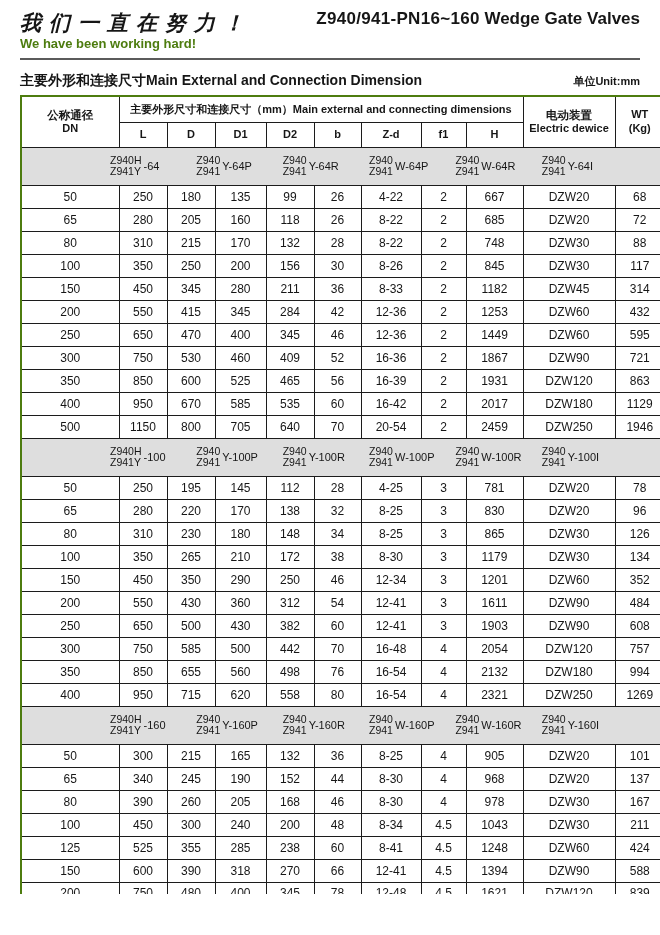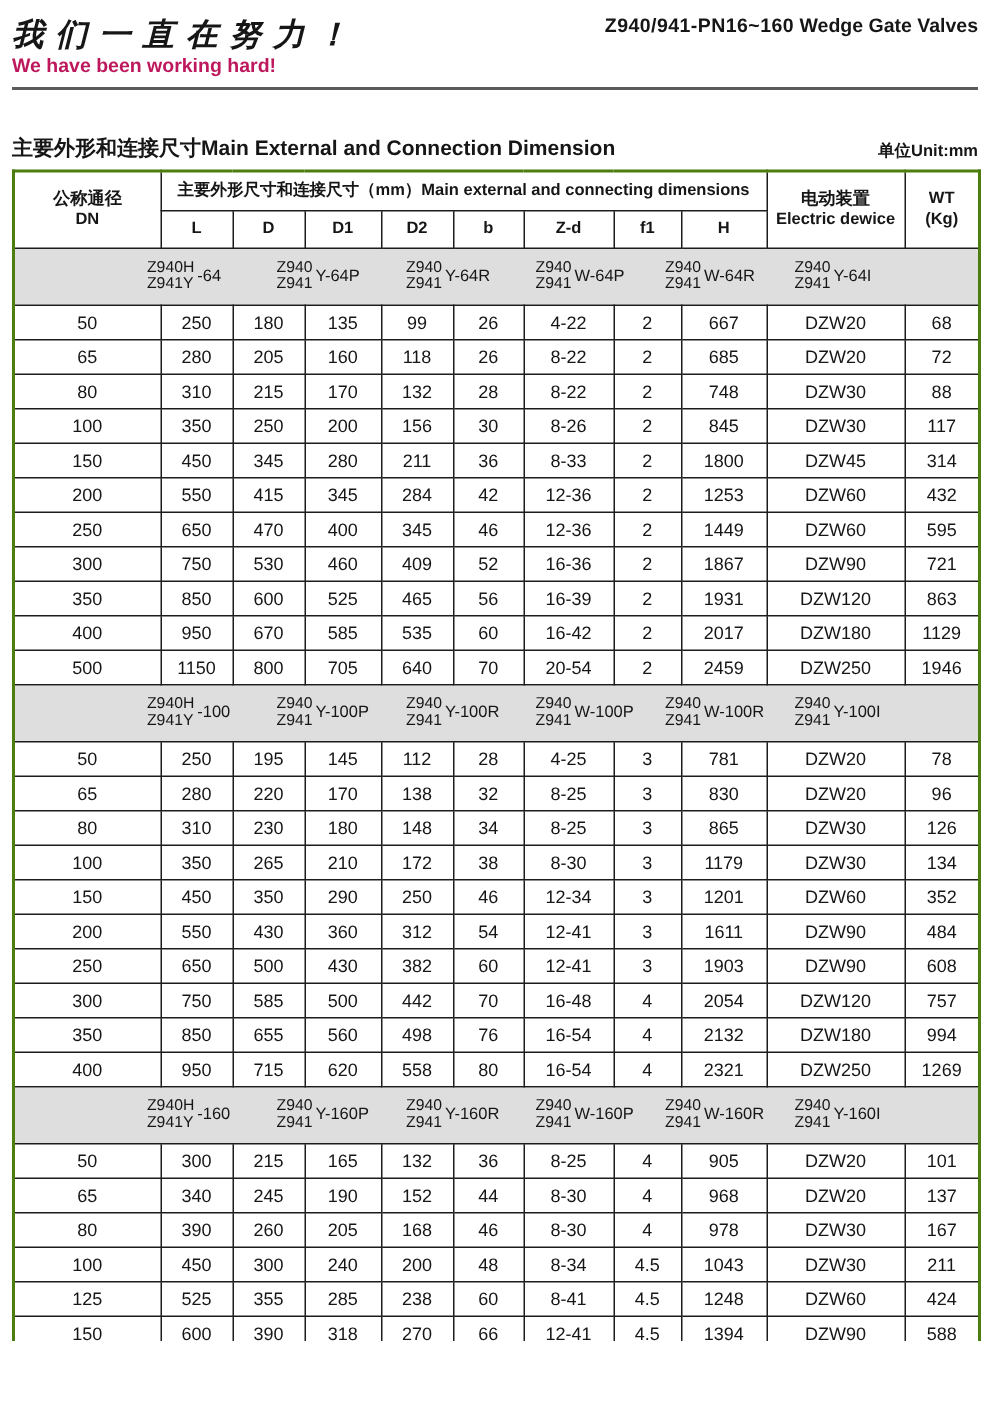--- a/index.html
+++ b/index.html
@@ -1,33 +1,33 @@
 <!DOCTYPE html>
 <html><head>
 <meta charset="utf-8">
 <style>
   html,body{margin:0;padding:0;background:#ffffff;}
   .page{position:relative;width:660px;height:894px;box-sizing:border-box;
-        padding:6px 8px;background:#fff;color:#161616;
+        padding:6px 20px;background:#fff;color:#161616;
         font-family:"Liberation Sans", sans-serif;overflow:hidden;}
 
   
   .hdr{display:flex;justify-content:space-between;align-items:flex-start;}
   .slogan-zh{font-family:"DejaVu Serif", serif;font-style:italic;font-weight:700;
              font-size:21px;letter-spacing:8px;line-height:1.2;margin-top:4px;}
-  .slogan-en{color:#be185d;font-weight:700;font-size:13px;margin-top:1px;}
+  .slogan-en{color:#4d7c0f;font-weight:700;font-size:13px;margin-top:1px;}
   .product{text-align:right;}
   .product-zh{font-size:24px;font-weight:900;letter-spacing:1px;line-height:1.1;margin-top:2px;}
-  .product-sub{font-size:13px;font-weight:700;margin-top:3px;}
+  .product-sub{font-size:17px;font-weight:700;margin-top:3px;}
   .product-sub .model{letter-spacing:.3px;}
   .rule{height:2px;background:#5b5b5b;margin-top:7px;}
 
   
-  .title-row{display:flex;justify-content:space-between;align-items:flex-end;
-             margin:30px 0 5px 0;}
+  .title-row{display:flex;justify-content:space-between;align-items:center;
+             margin:12px 0 5px 0;}
   .page-title{font-size:14px;font-weight:700;margin:0;}
   .unit{font-size:11px;font-weight:700;}
 
   
   table{width:644px;border-collapse:collapse;table-layout:fixed;border:2px solid #4d7c0f;}
   th,td{border:1px solid #1c1c1c;text-align:center;vertical-align:middle;
         padding:0;font-size:12px;overflow:hidden;white-space:nowrap;}
   thead th{font-weight:700;font-size:11px;line-height:1.25;}
   thead tr.top{height:26px;}
   thead tr.sub{height:25px;}
@@ -215,21 +215,21 @@
         </tr>
         <tr>
           <td>150</td>
           <td>450</td>
           <td>345</td>
           <td>280</td>
           <td>211</td>
           <td>36</td>
           <td>8-33</td>
           <td>2</td>
-          <td>1800</td>
+          <td>1182</td>
           <td>DZW45</td>
           <td>314</td>
         </tr>
         <tr>
           <td>200</td>
           <td>550</td>
           <td>415</td>
           <td>345</td>
           <td>284</td>
           <td>42</td>

